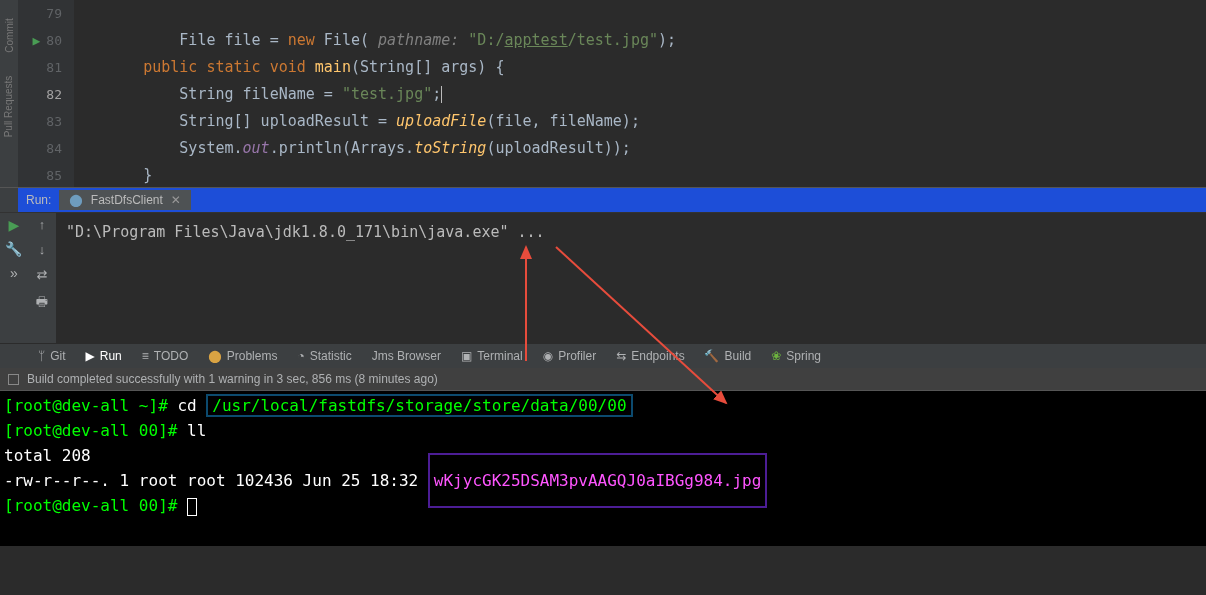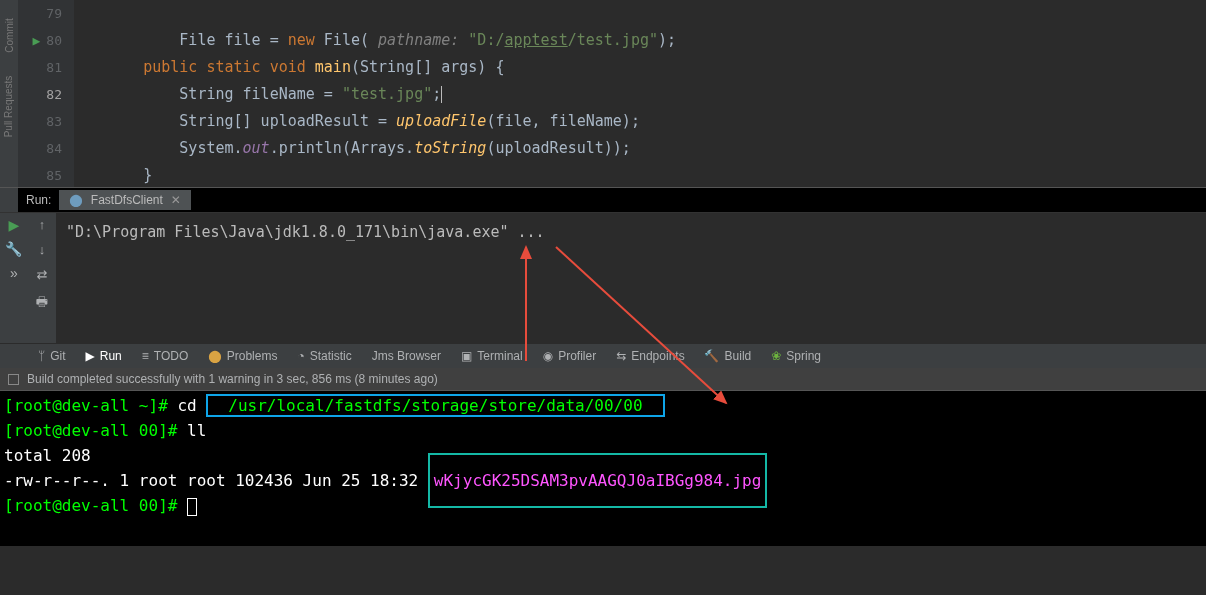--- a/index.html
+++ b/index.html
@@ -14,45 +14,45 @@
 .code-area { flex:1; padding-left:6px; font-size:15px; line-height:27px; }
 .code-area .line { white-space:pre; }
 .kw { color:#cc7832; }
 .func { color:#ffc66d; }
 .ital { color:#ffc66d; font-style:italic; }
 .str { color:#6a8759; }
 .param { color:#808080; font-style:italic; }
 .field { color:#9876aa; font-style:italic; }
 .ul { text-decoration:underline; }
 .cursor { border-left:1px solid #bbb; display:inline-block; height:17px; vertical-align:middle; }
-.run-panel { border-top:1px solid #555; background:#000000; }
+.run-panel { border-top:1px solid #555; background:#1d4ed8; }
 .run-header { display:flex; align-items:center; height:25px; font-size:12px; border-bottom:1px solid #323232; }
 .run-header .lbl { color:#bbb; padding:0 8px; }
 .run-header .tab { background:#4e5254; padding:3px 10px; display:flex; align-items:center; gap:8px; color:#bbb; }
 .run-header .tab .x { color:#999; cursor:pointer; }
 .run-body { display:flex; background:#2b2b2b; height:130px; }
 .run-toolbar { width:28px; background:#3c3f41; display:flex; flex-direction:column; align-items:center; padding-top:4px; gap:8px; }
 .run-toolbar .btn { color:#afb1b3; font-size:14px; cursor:pointer; }
 .run-toolbar .play2 { color:#499c54; }
 .run-toolbar2 { width:28px; background:#3c3f41; display:flex; flex-direction:column; align-items:center; padding-top:4px; gap:10px; color:#afb1b3; font-size:13px; }
 .console { flex:1; padding:6px 10px; font-size:15px; line-height:26px; color:#bbb; position:relative; }
 .red-box { border:2px solid #e74c3c; padding:0 4px; display:inline-block; }
 .bottom-tabs { background:#3c3f41; height:25px; display:flex; align-items:center; gap:20px; font-size:12px; color:#afb1b3; border-top:1px solid #2b2b2b; padding-left:8px; }
 .bottom-tabs .tab { display:flex; align-items:center; gap:5px; cursor:pointer; }
 .bottom-tabs .run-sel { color:#fff; }
 .status-bar { background:#404040; height:23px; font-size:12px; color:#afb1b3; display:flex; align-items:center; padding-left:8px; border-bottom:1px solid #555; }
 .status-bar .sq { width:11px; height:11px; border:1px solid #888; margin-right:8px; }
 .terminal { background:#000; height:155px; font-size:16px; line-height:25px; padding:2px 4px; }
 .terminal .line { white-space:pre; }
 .prompt { color:#00ff00; }
 .cmd { color:#fff; }
-.path-hl { border:2px solid #0ea5e9; color:#00ff00; padding:0 20px; }
+.path-hl { border:2px solid #0c4a6e; color:#00ff00; padding:0 4px; }
 .ls-out { color:#fff; }
 .pink { color:#ff55ff; }
-.pink-hl { border:2px solid #14b8a6; color:#ff55ff; padding:16px 4px; }
+.pink-hl { border:2px solid #4c1d95; color:#ff55ff; padding:16px 4px; }
 .caret { display:inline-block; width:10px; height:18px; border:1px solid #fff; vertical-align:middle; }
 svg.arrows { position:absolute; pointer-events:none; }
 </style>
 </head>
 <body>
 
 <div class="editor">
   <div class="left-gutter">
     <span>Commit</span>
     <span>Pull Requests</span>

